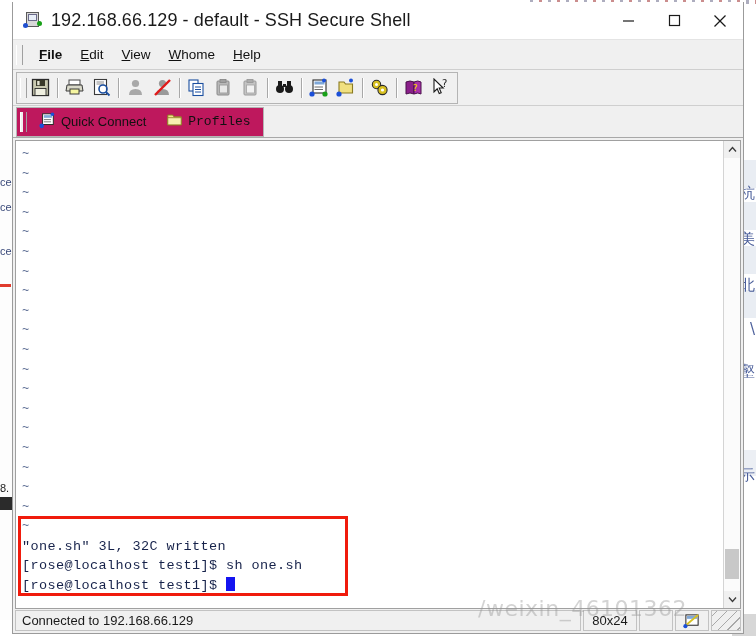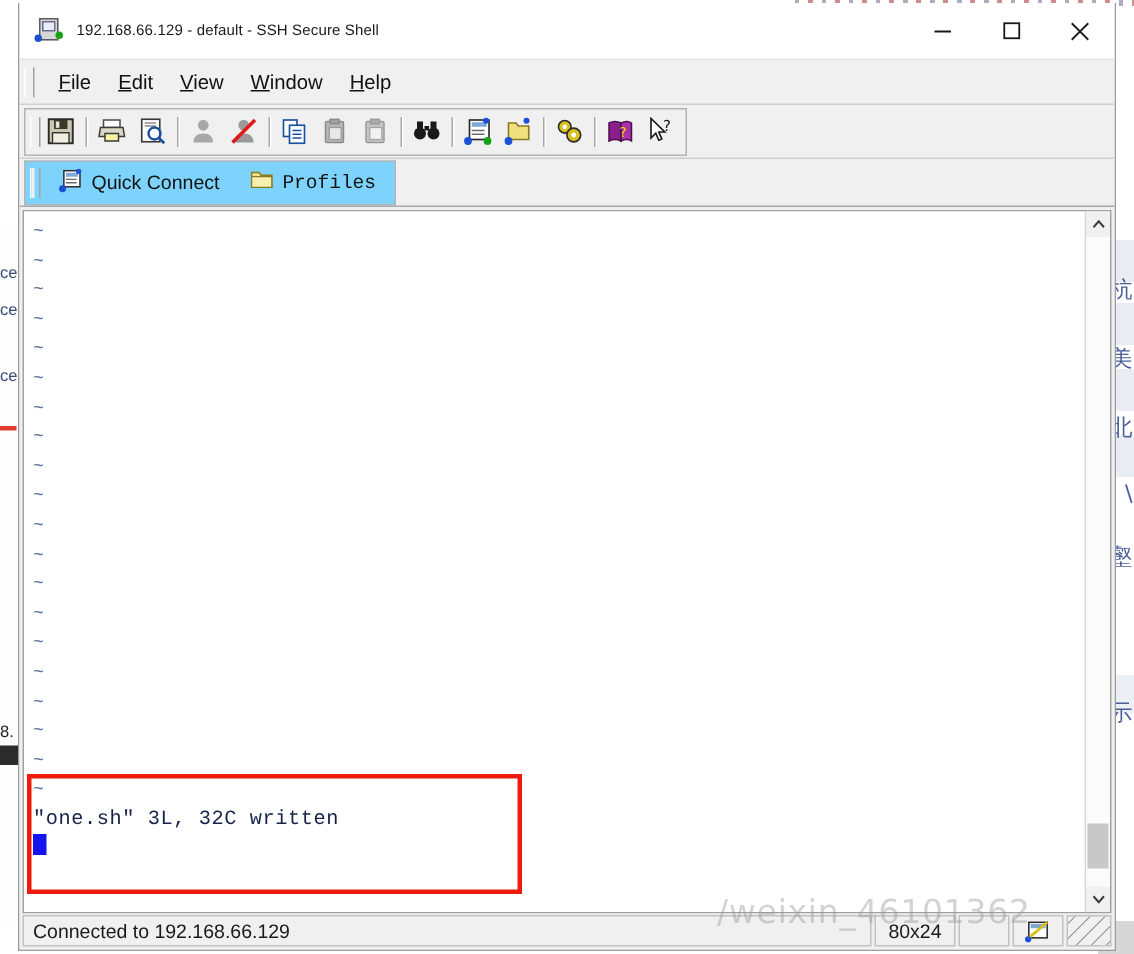--- a/index.html
+++ b/index.html
@@ -84,21 +84,21 @@
     position: absolute; left: 3px; top: 1px; width: 13px; height: 15px;
     background: #d8d8d8; border: 1px solid #5a5a5a;
   }
   .ti-scr {
     position: absolute; left: 5px; top: 3px; width: 9px; height: 7px;
     background: #e8eef8; border: 1px solid #6a6a8a;
   }
   .ti-dot-b { position: absolute; width: 5px; height: 5px; border-radius: 50%; background: #2050d0; }
   .ti-dot-g { position: absolute; width: 5px; height: 5px; border-radius: 50%; background: #18a018; }
   #title-text {
-    font-size: 10px; color: #1a1a1a; white-space: nowrap;
+    font-size: 18px; color: #1a1a1a; white-space: nowrap;
     flex: 1 1 auto; letter-spacing: .1px;
   }
   .winbtn {
     width: 46px; height: 38px;
     display: flex; align-items: center; justify-content: center;
     flex: 0 0 auto;
   }
   .winbtn svg { display: block; }
 
   
@@ -142,21 +142,21 @@
 
   
   #qcbar {
     height: 32px; background: #f0f0f0;
     display: flex; align-items: center;
     border-bottom: 1px solid #a8a8a8;
     flex: 0 0 auto;
   }
   #qc-inner {
     display: flex; align-items: center; height: 30px;
-    border: 1px solid #b4b4b4; background: #7dd3fc;
+    border: 1px solid #b4b4b4; background: #be185d;
     margin-left: 3px; padding: 0 6px 0 3px;
   }
   .qc-btn {
     display: flex; align-items: center; gap: 5px;
     padding: 2px 6px; font-size: 13px; color: #111; white-space: nowrap;
   }
 
   
   #term-wrap {
     flex: 1 1 auto; display: flex;
@@ -289,24 +289,24 @@
     <div class="winbtn">
       <svg width="14" height="14" viewBox="0 0 14 14">
           <line x1="1.5" y1="1.5" x2="12.5" y2="12.5" stroke="#1a1a1a" stroke-width="1.2"></line>
           <line x1="12.5" y1="1.5" x2="1.5" y2="12.5" stroke="#1a1a1a" stroke-width="1.2"></line>
         </svg>
     </div>
   </div>
 
   <div id="menubar">
     <div class="grip"></div>
-    <div class="menu-item" style="margin-left:7px;"><span class="mn">F</span><span>ile</span></div>
+    <div class="menu-item" style="margin-left:7px;font-weight:bold;"><span class="mn">F</span><span>ile</span></div>
     <div class="menu-item"><span class="mn">E</span><span>dit</span></div>
     <div class="menu-item"><span class="mn">V</span><span>iew</span></div>
-    <div class="menu-item"><span class="mn">W</span><span>indow</span></div>
+    <div class="menu-item"><span class="mn">W</span><span>home</span></div>
     <div class="menu-item"><span class="mn">H</span><span>elp</span></div>
   </div>
 
   <div id="toolbar">
     <div id="toolbar-inner">
       <div class="grip" style="margin-left:0;"></div>
 
       <div class="tb-btn" title="Save">
         <svg width="19" height="19" viewBox="0 0 19 19">
           <rect x="1.5" y="1.5" width="16" height="16" fill="#c9c9b0" stroke="#2a2a2a" stroke-width="1.3"></rect>
@@ -479,21 +479,22 @@
             <div class="tline tilde">~</div>
             <div class="tline tilde">~</div>
             <div class="tline tilde">~</div>
             <div class="tline tilde">~</div>
             <div class="tline tilde">~</div>
             <div class="tline tilde">~</div>
             <div class="tline tilde">~</div>
             <div class="tline tilde">~</div>
           </div>
         <div class="tline">"one.sh" 3L, 32C written</div>
-        <div class="tline"><span id="cursor"></span></div>
+        <div class="tline">[rose@localhost test1]$ sh one.sh</div>
+        <div class="tline"><span>[rose@localhost test1]$ </span><span id="cursor"></span></div>
         <div id="redbox"></div>
       </div>
       <div id="vscroll">
         <div class="sb-arrow">
           <svg width="9" height="7" viewBox="0 0 9 7">
               <path d="M1 5.5 L4.5 1.5 L8 5.5" fill="none" stroke="#3a3a3a" stroke-width="1.3"></path>
             </svg>
         </div>
         <div class="sb-track">
           <div id="sb-thumb"></div>

